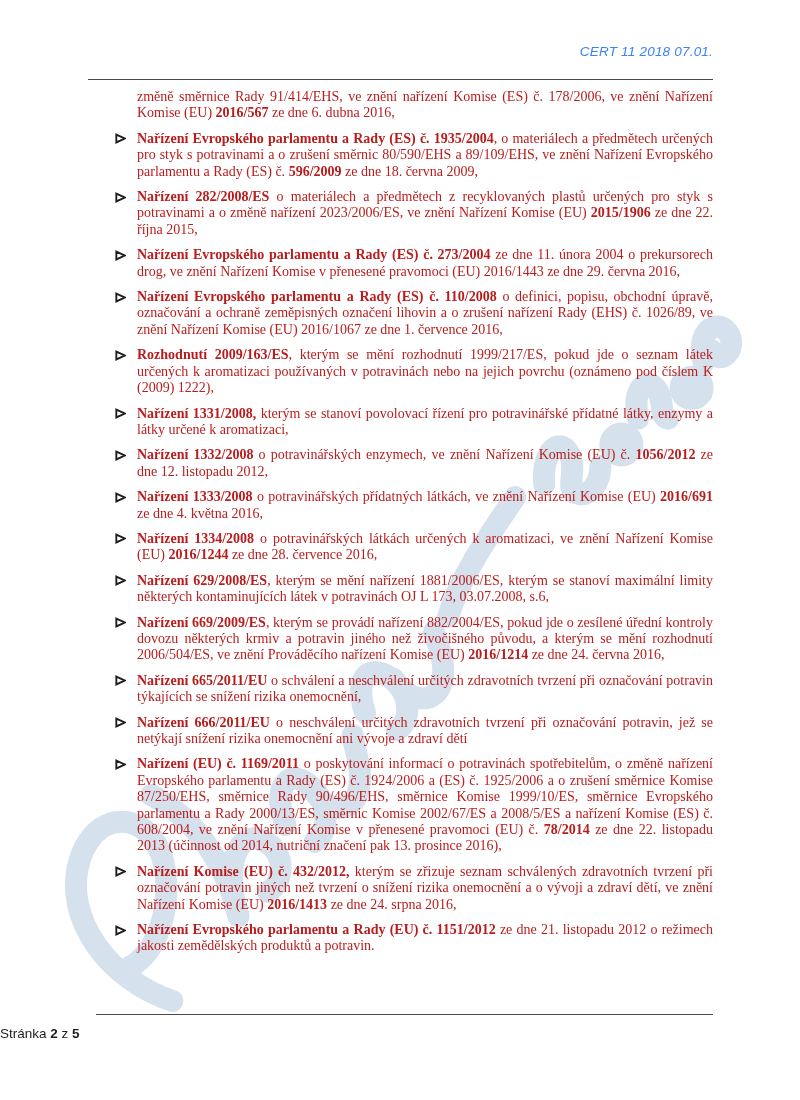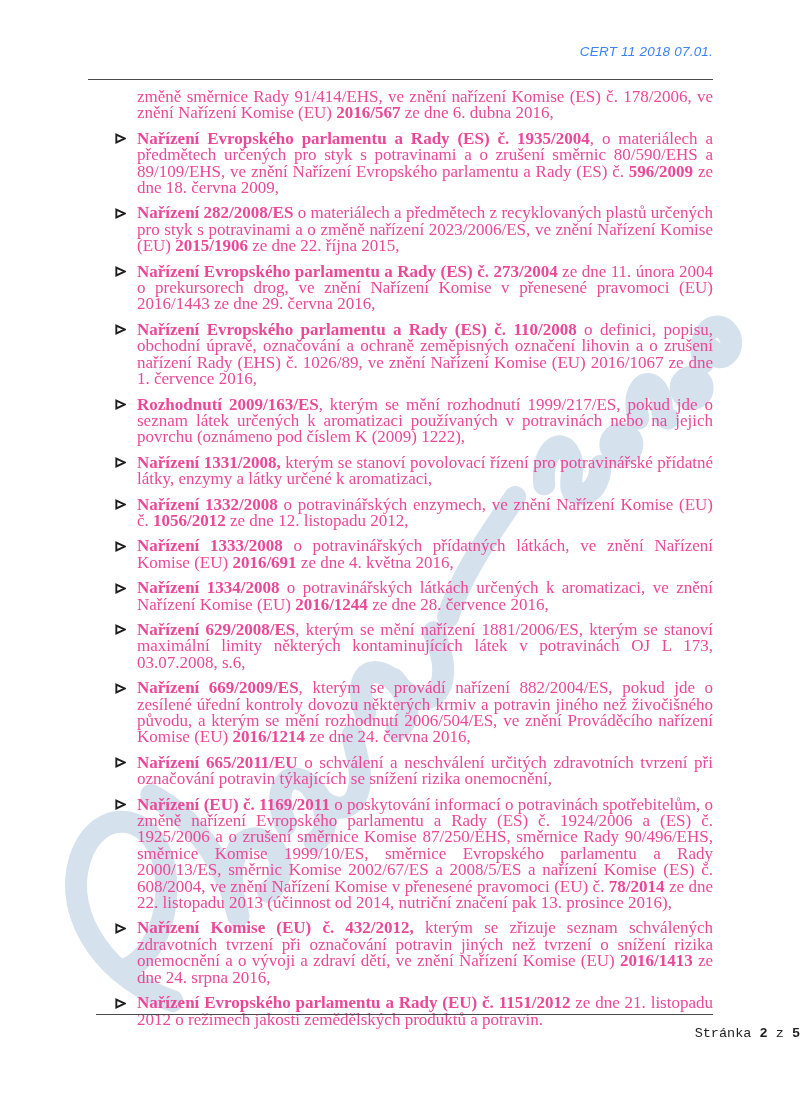--- a/index.html
+++ b/index.html
@@ -28,37 +28,37 @@
   .rule{position:absolute;border-top:1.5px solid #4a4a4a;z-index:2;}
   .rule-top{left:88px;right:87px;top:79px;}
   .rule-bottom{left:96px;right:87px;top:1014px;}
 
   
   .content{
     position:absolute;left:115px;right:87px;top:89px;z-index:1;
   }
   .para{
     position:relative;padding-left:22px;
-    font-size:17px;line-height:16.4px;
+    font-size:14px;line-height:16.4px;
     text-align:justify;text-align-last:left;
     margin-bottom:9px;
-    color:#ec4899;
+    color:#b91c1c;
   }
   .para .marker{
     position:absolute;left:0;top:2.5px;width:11px;height:11px;
     color:#1e1e20;
   }
   .para .marker svg{display:block;width:11px;height:11px;}
   .bold{font-weight:bold;}
 
   
   .footer{
     position:absolute;left:0;right:0;top:1026px;z-index:2;
-    text-align:right;
-    font-family:Liberation Mono, monospace;
+    text-align:left;
+    font-family:Liberation Sans, sans-serif;
     font-size:13.5px;color:#1e1e20;
   }
 </style>
 </head>
 <body>
 
 <div class="page">
 
   <svg class="watermark" viewBox="0 0 980 240" fill="none" opacity="0.55">
     <g fill="none" stroke-width="22" stroke-linecap="round" stroke-linejoin="round">
@@ -141,20 +141,25 @@
         </span><span class="bold">Nařízení 669/2009/ES</span><span>, kterým se provádí nařízení  882/2004/ES, pokud jde o zesílené úřední kontroly dovozu některých krmiv a potravin jiného než živočišného původu, a kterým se mění rozhodnutí 2006/504/ES, ve znění Prováděcího nařízení Komise (EU) </span><span class="bold">2016/1214</span><span> ze dne 24. června 2016,</span></div>
       <div class="para"><span class="marker">
           <svg viewBox="0 0 10 10">
             <path d="M1.2 1.4 L8.8 5 L1.2 8.6 Z" fill="none" stroke="currentColor" stroke-width="1.7" stroke-linejoin="miter"></path>
           </svg>
         </span><span class="bold">Nařízení 665/2011/EU</span><span> o schválení a neschválení určitých zdravotních tvrzení při označování potravin týkajících se snížení rizika onemocnění,</span></div>
       <div class="para"><span class="marker">
           <svg viewBox="0 0 10 10">
             <path d="M1.2 1.4 L8.8 5 L1.2 8.6 Z" fill="none" stroke="currentColor" stroke-width="1.7" stroke-linejoin="miter"></path>
           </svg>
+        </span><span class="bold">Nařízení 666/2011/EU</span><span> o neschválení určitých zdravotních tvrzení při označování potravin, jež se netýkají snížení rizika onemocnění ani vývoje a zdraví dětí</span></div>
+      <div class="para"><span class="marker">
+          <svg viewBox="0 0 10 10">
+            <path d="M1.2 1.4 L8.8 5 L1.2 8.6 Z" fill="none" stroke="currentColor" stroke-width="1.7" stroke-linejoin="miter"></path>
+          </svg>
         </span><span class="bold">Nařízení (EU) č. 1169/2011</span><span>  o poskytování informací o potravinách spotřebitelům, o změně nařízení Evropského parlamentu a Rady (ES) č. 1924/2006 a (ES) č. 1925/2006 a o zrušení směrnice Komise 87/250/EHS, směrnice Rady 90/496/EHS, směrnice Komise 1999/10/ES, směrnice Evropského parlamentu a Rady 2000/13/ES, směrnic Komise 2002/67/ES a 2008/5/ES a nařízení Komise (ES) č. 608/2004, ve znění Nařízení Komise v přenesené pravomoci (EU) č. </span><span class="bold">78/2014</span><span> ze dne 22. listopadu 2013 (účinnost od 2014, nutriční značení pak 13. prosince 2016),</span></div>
       <div class="para"><span class="marker">
           <svg viewBox="0 0 10 10">
             <path d="M1.2 1.4 L8.8 5 L1.2 8.6 Z" fill="none" stroke="currentColor" stroke-width="1.7" stroke-linejoin="miter"></path>
           </svg>
         </span><span class="bold">Nařízení Komise (EU) č. 432/2012,</span><span> kterým se zřizuje seznam schválených zdravotních tvrzení při označování potravin jiných než tvrzení o snížení rizika onemocnění a o vývoji a zdraví dětí, ve znění Nařízení Komise (EU) </span><span class="bold">2016/1413</span><span> ze dne 24. srpna 2016,</span></div>
       <div class="para"><span class="marker">
           <svg viewBox="0 0 10 10">
             <path d="M1.2 1.4 L8.8 5 L1.2 8.6 Z" fill="none" stroke="currentColor" stroke-width="1.7" stroke-linejoin="miter"></path>
           </svg>

